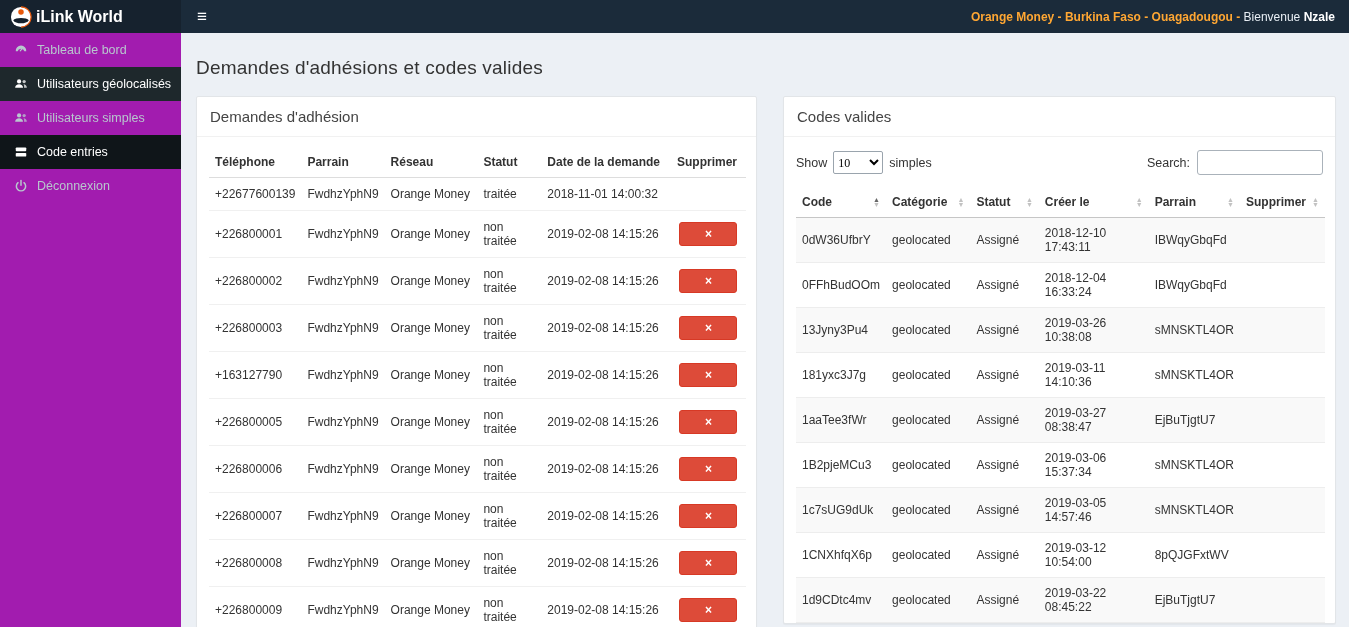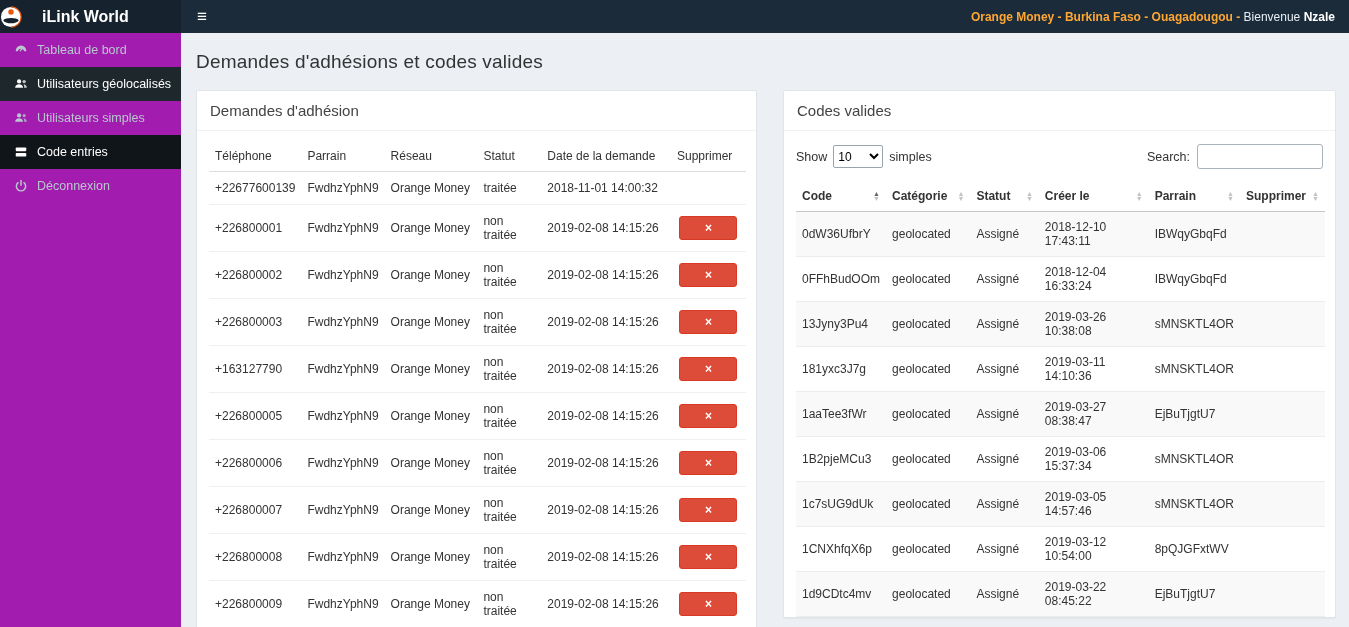--- a/index.html
+++ b/index.html
@@ -1,57 +1,57 @@
 <!DOCTYPE html>
 <html><head>
 <meta charset="utf-8">
 <style>
   *{box-sizing:border-box;margin:0;padding:0}
   html,body{width:1349px;height:627px;overflow:hidden}
   body{font-family:"Liberation Sans","DejaVu Sans",sans-serif;font-size:12px;color:#333;background:#ecf0f5;position:relative}
 
   
   .topbar{position:absolute;top:0;left:0;right:0;height:33px;background:#1b2b3a;display:flex;align-items:stretch;z-index:20}
-  .brand{width:181px;background:#16222e;display:flex;align-items:center;gap:20px;color:#fff;font-size:16px;font-weight:bold}
+  .brand{width:181px;background:#16222e;display:flex;align-items:center;gap:4px;padding-left:10px;color:#fff;font-size:16px;font-weight:bold}
   .brand svg{display:block}
   .hamburger{width:42px;display:flex;align-items:center;justify-content:center;color:#fff;font-size:17px;cursor:pointer}
   .topbar-right{margin-left:auto;display:flex;align-items:center;padding-right:14px;font-size:12px;font-weight:bold;white-space:pre}
   .tb-context{color:#ffa733}
   .tb-welcome{color:#e8eef4;font-weight:normal}
   .tb-user{color:#ffffff}
 
   
   .sidebar{position:absolute;top:33px;left:0;bottom:0;width:181px;background:#a21caf}
   .side-item{height:34px;display:flex;align-items:center;gap:9px;padding-left:13px;color:#b8c7ce;font-size:12.5px;cursor:pointer}
   .side-item .icon{width:15px;height:15px;display:flex;align-items:center;justify-content:center}
   .side-item .icon svg{width:14px;height:14px}
   .side-item.state-active{background:#1e282c;color:#fff}
   .side-item.state-current{background:#0f1519;color:#fff}
 
   
-  .main{position:absolute;left:181px;top:33px;right:0;bottom:0;padding:10px 15px;overflow:hidden}
+  .main{position:absolute;left:181px;top:33px;right:0;bottom:0;padding:16px 15px;overflow:hidden}
   .page-title{font-size:19px;font-weight:normal;color:#333;margin:8px 0 17px;letter-spacing:.2px}
   .panels{display:flex;gap:26px;align-items:flex-start}
   .panel{background:#fff;border:1px solid #e2e5e8;border-radius:2px;box-shadow:0 1px 1px rgba(0,0,0,.04)}
   .panel-left{width:561px}
   .panel-right{width:553px}
   .panel-header{padding:11px 13px;font-size:15px;color:#444;border-bottom:1px solid #f1f1f1}
 
   
   .req-table{width:537px;margin:10px 12px 0;border-collapse:collapse}
-  .req-table th{text-align:left;font-size:12px;font-weight:normal;color:#333;padding:8px 6px;border-bottom:1px solid #ddd}
+  .req-table th{text-align:left;font-size:12px;font-weight:bold;color:#333;padding:8px 6px;border-bottom:1px solid #ddd}
   .req-table td{font-size:12px;padding:9px 6px;border-bottom:1px solid #f0f0f0;vertical-align:middle}
   .req-table td.cell-delete{text-align:center;padding:6px}
   .btn-delete{display:inline-flex;align-items:center;justify-content:center;width:58px;height:24px;background:#dd4b39;border:1px solid #d73925;border-radius:3px;color:#fff;font-weight:bold;font-size:12px;cursor:pointer}
   .btn-delete span{line-height:1}
 
   
   .dt-controls{display:flex;align-items:center;padding:13px 12px 8px}
   .dt-length{display:flex;align-items:center;gap:6px;font-size:12.5px;color:#333}
-  .dt-select{width:50px;height:23px;border:1px solid #9aa4ad;border-radius:2px;background:#fff;font-size:12px;font-family:Liberation Sans, sans-serif}
+  .dt-select{width:50px;height:23px;border:1px solid #9aa4ad;border-radius:2px;background:#fff;font-size:12px;font-family:Liberation Serif, serif}
   .dt-search{margin-left:auto;display:flex;align-items:center;gap:7px;font-size:12.5px;color:#333}
   .dt-input{width:126px;height:25px;border:1px solid #aab2ba;border-radius:3px;padding:0 6px;font-size:12px;font-family:inherit}
 
   .codes-table{width:529px;margin:4px 12px 0;border-collapse:collapse}
   .codes-table th{text-align:left;font-size:12px;font-weight:bold;color:#333;padding:8px 6px;border-bottom:1px solid #c6c6c6;cursor:pointer}
   .codes-table td{font-size:12px;padding:8px 6px;color:#333}
   .codes-table tbody tr:nth-child(odd){background:#f9f9f9}
   .codes-table tbody tr{border-bottom:1px solid #ededed}
   .th-inner{display:flex;align-items:center}
   .sort{margin-left:auto;display:inline-flex;flex-direction:column;line-height:5px;font-size:7px;color:#c2c2c2;padding-left:6px}

